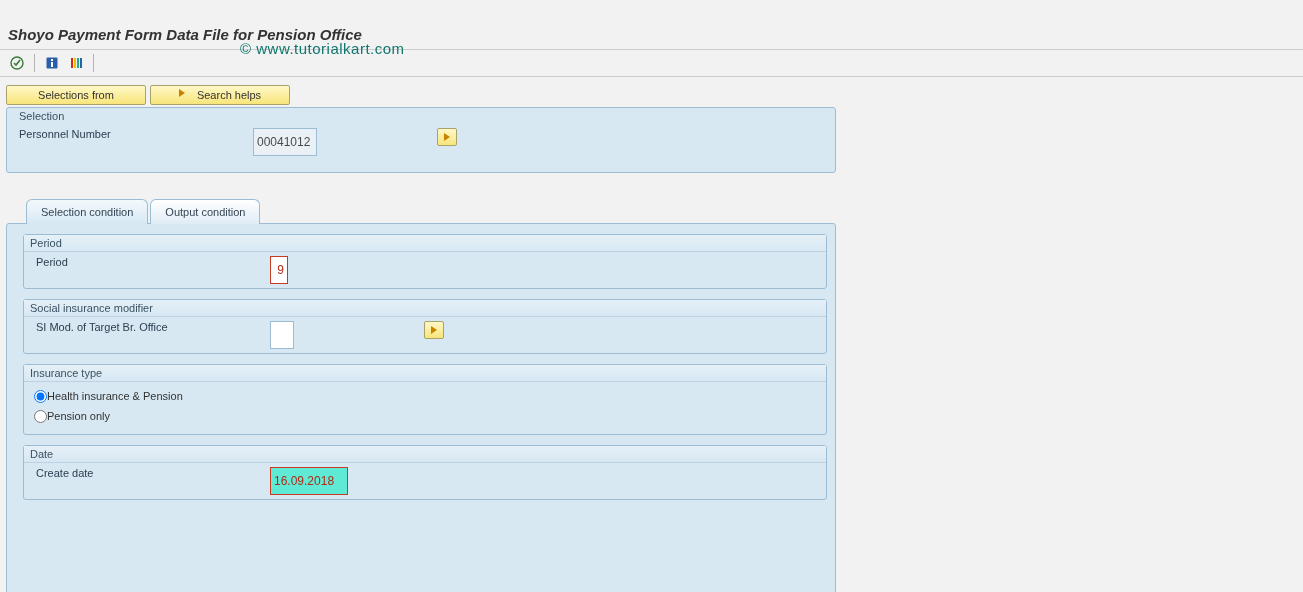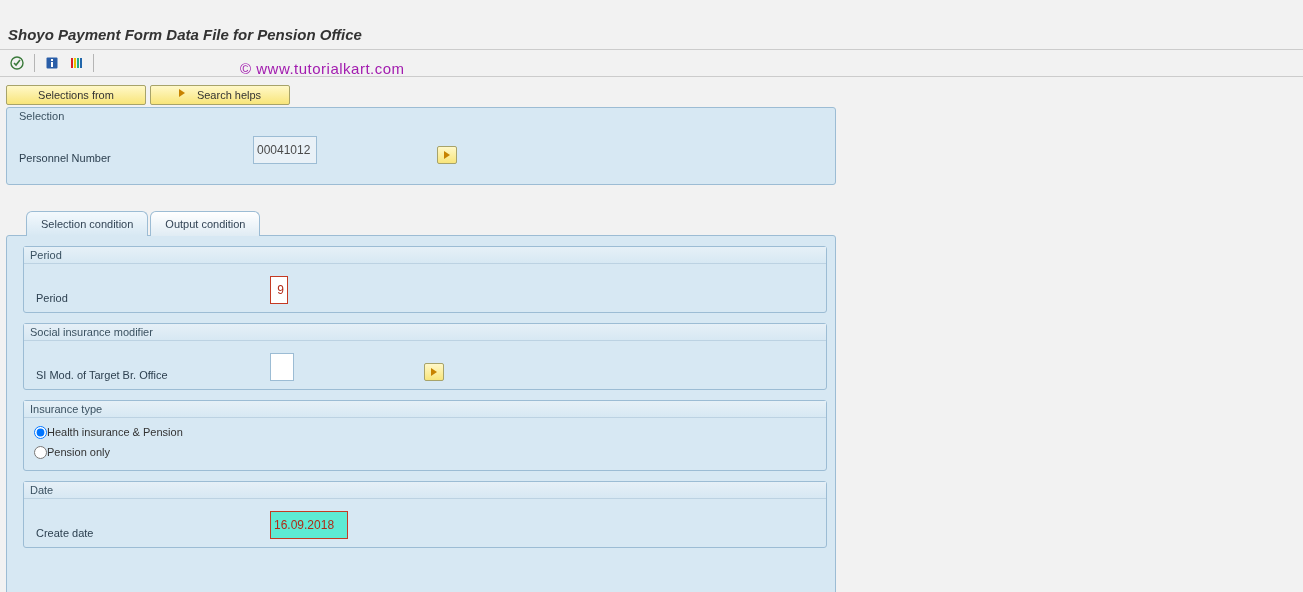--- a/index.html
+++ b/index.html
@@ -42,25 +42,24 @@
     display: flex; align-items: center; justify-content: center;
     border: 1px solid transparent;
     border-radius: 2px;
     cursor: pointer;
   }
   .tb-icon svg { width: 14px; height: 14px; }
   .watermark {
     position: absolute;
     left: 240px; top: -10px;
     font-size: 15px;
-    color: #a21caf;
+    color: #0f766e;
     pointer-events: none;
     user-select: none;
     letter-spacing: 0.5px;
-    margin-top: 20px;
   }
   .content {
     padding: 8px 6px 0 6px;
   }
   .btn-row {
     display: flex;
     gap: 4px;
     margin-bottom: 2px;
   }
   .sap-btn {
@@ -89,23 +88,22 @@
   .group-title {
     font-size: 11px;
     padding: 2px 6px 0 12px;
     color: #3a5161;
   }
   .group-body {
     padding: 6px 6px 20px 6px;
   }
   .field-row {
     display: flex;
-    align-items: flex-end;
+    align-items: flex-start;
     height: 24px;
-    margin-top: 12px;
   }
   .field-label {
     width: 240px;
     padding-left: 6px;
     color: #2d4050;
   }
   .field-input {
     height: 28px;
     border: 1px solid #9cbcd4;
     background: #e9f1f7;

